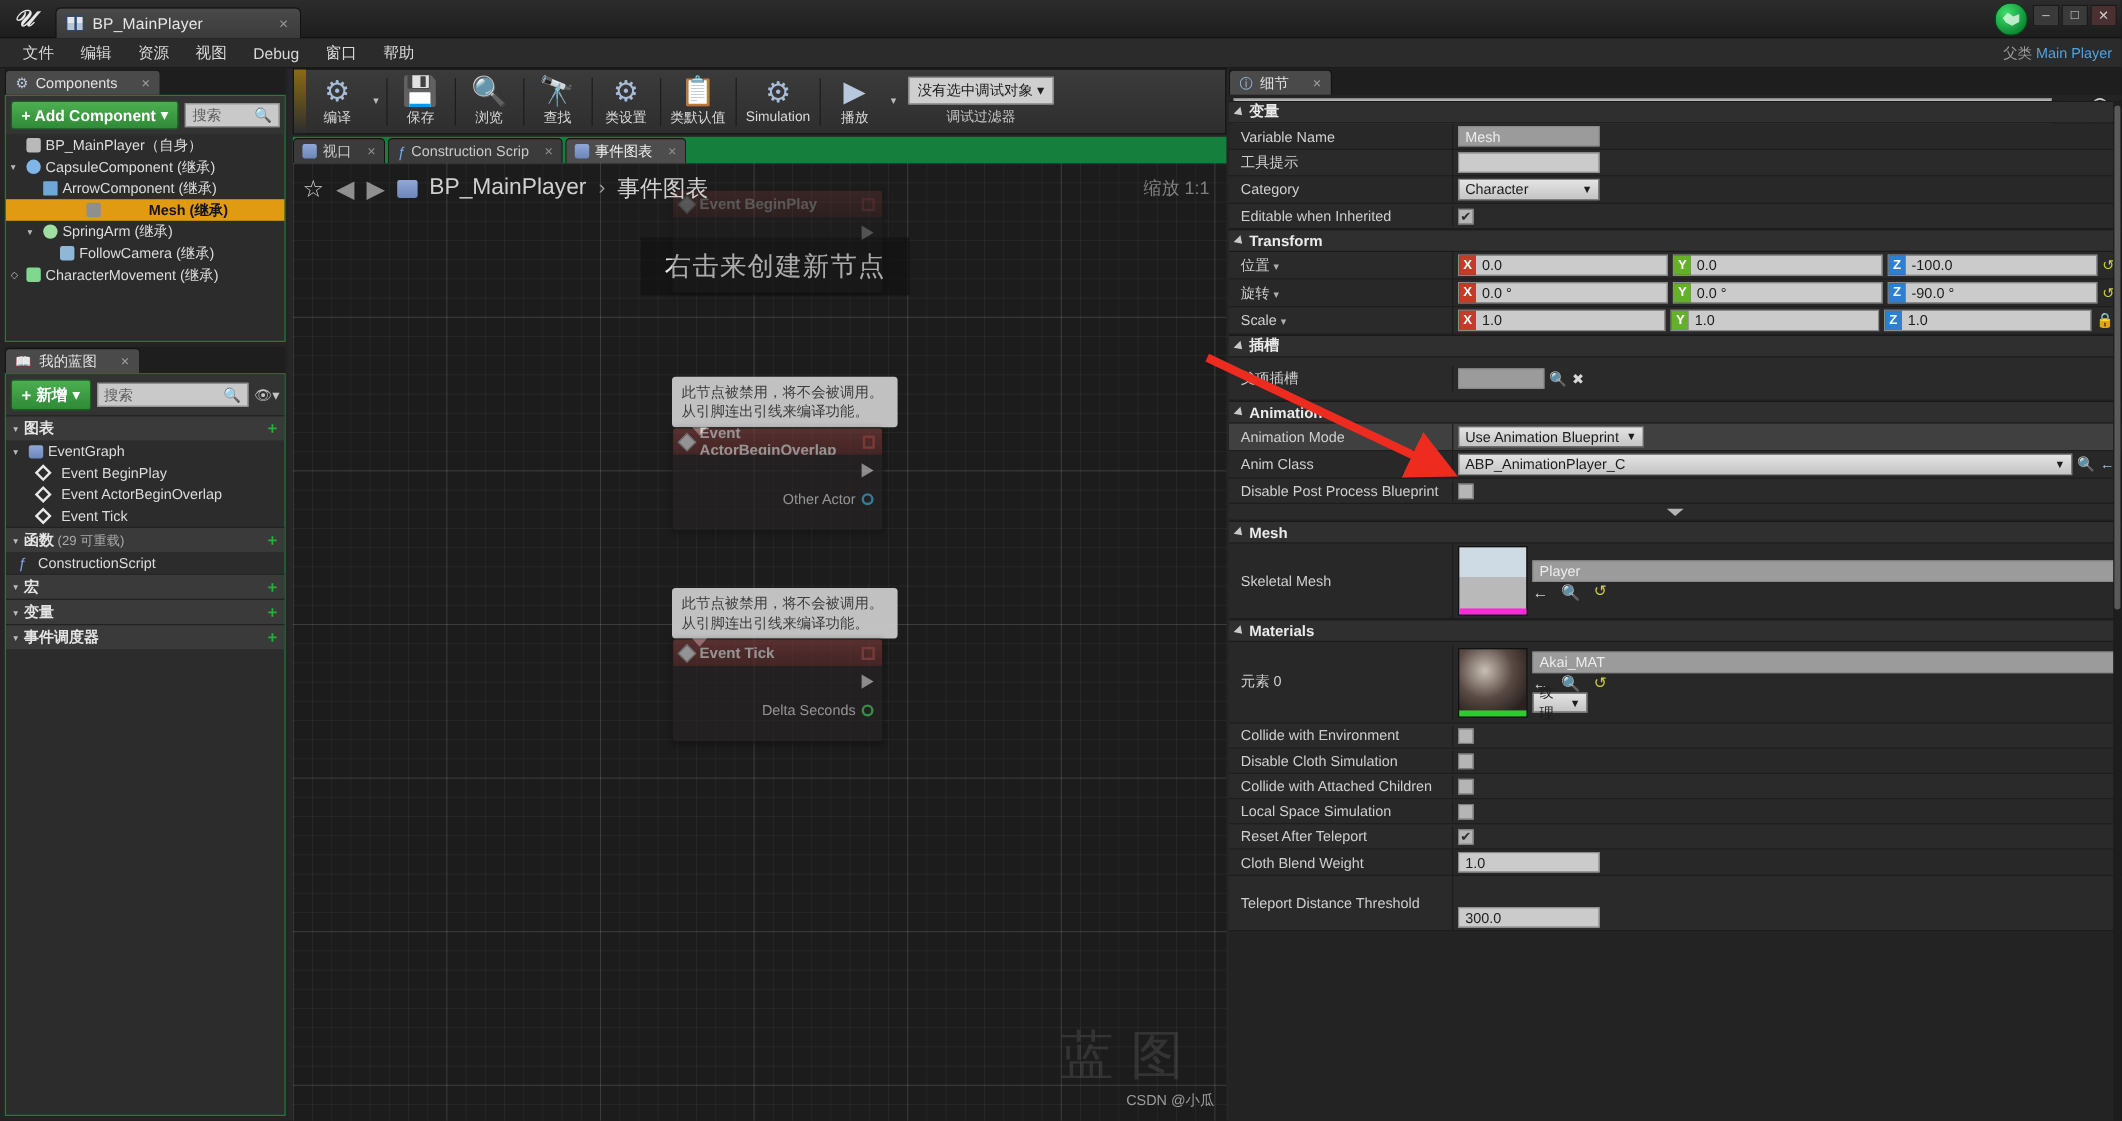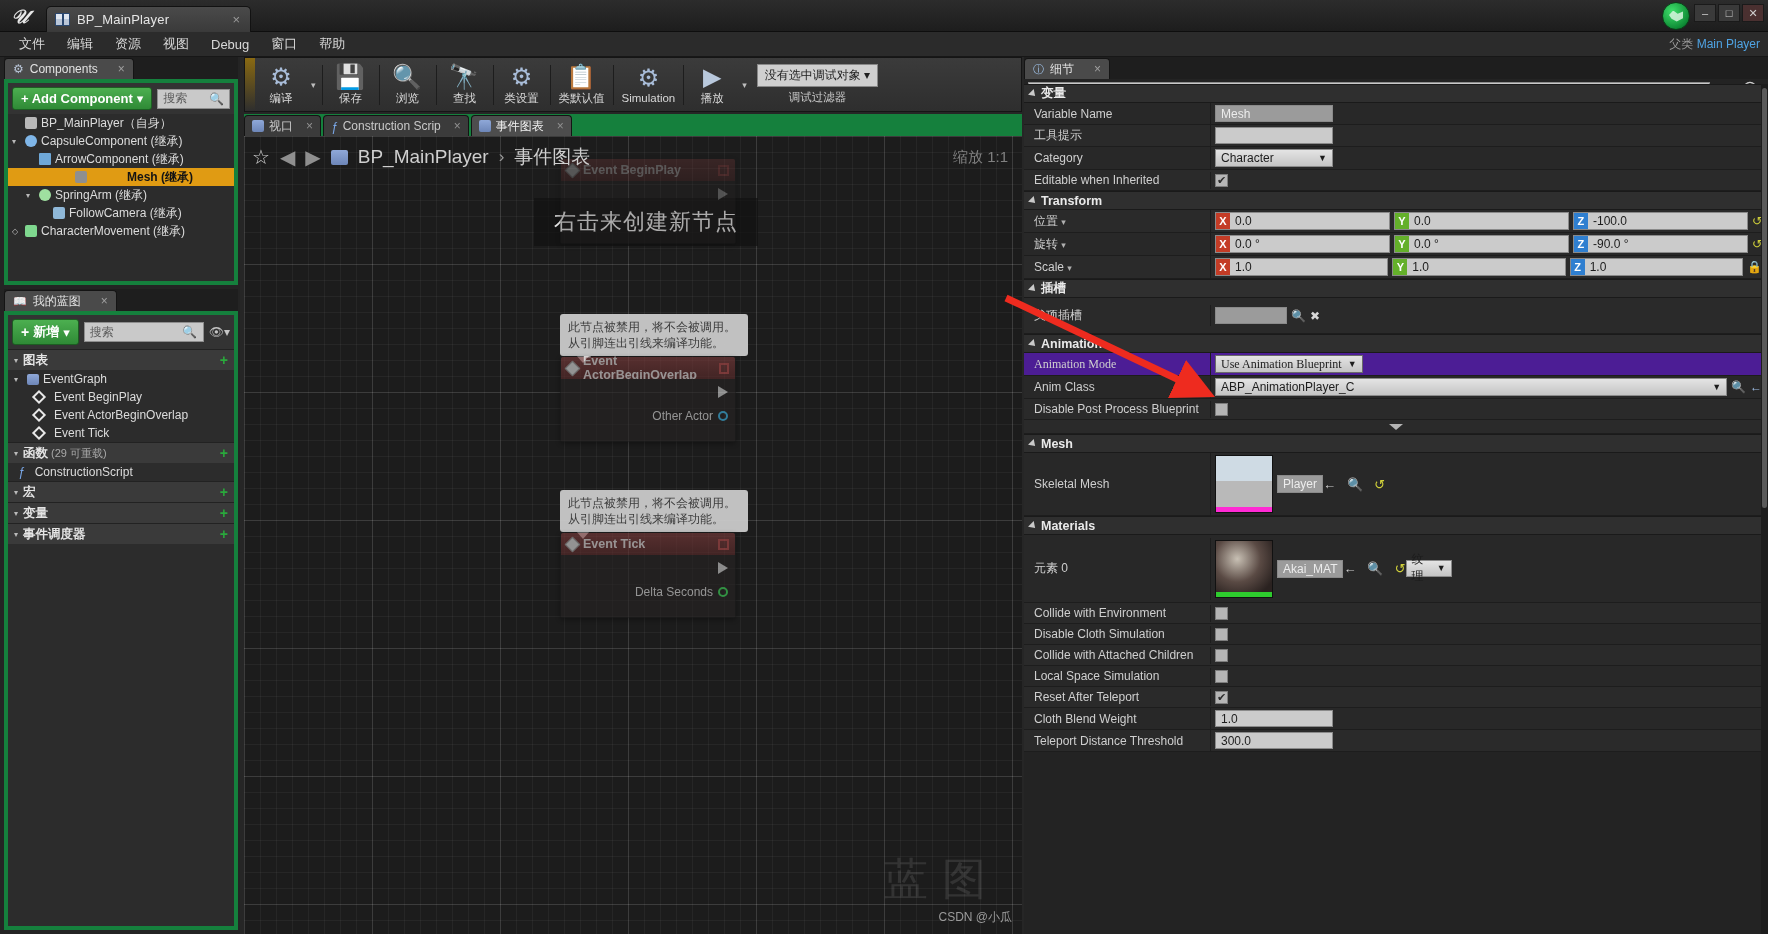--- a/index.html
+++ b/index.html
@@ -40,21 +40,21 @@
   .parent-class b { color:#4fa3e3; font-weight:normal; }
 
   
   .panel-tabbar { height:22px; background:#1e1e1e; display:flex; align-items:flex-end; }
   .ptab { height:21px; background:#4a4a4a; border-radius:4px 4px 0 0; display:flex; align-items:center;
     padding:0 8px; gap:6px; font-size:12px; color:#e2e2e2; border:1px solid #141414; border-bottom:none; }
   .ptab .x { color:#a0a0a0; margin-left:14px; font-size:12px; }
 
   .left-col { position:absolute; left:0; top:57px; width:240px; bottom:0; background:#242424; }
   .comp-panel { position:absolute; left:4px; top:0; right:2px; height:228px; }
-  .panel-body { background:#2c2c2c; border:4px solid #15803d; }
+  .panel-body { background:#2c2c2c; border:1px solid #15803d; }
   .comp-toolrow { display:flex; align-items:center; gap:5px; padding:4px; background:#333; }
   .btn-green { background:linear-gradient(#4caf50,#2f8a36); border:1px solid #1c5e22; color:#fff;
     font-weight:bold; font-size:13px; padding:3px 8px; border-radius:3px; display:flex; align-items:center; gap:4px; white-space:nowrap; }
   .search-box { flex:1; display:flex; align-items:center; background:#c9c9c9; border:1px solid #8e8e8e;
     height:20px; padding:0 5px; color:#5e5e5e; font-size:12px; }
   .search-box .mag { margin-left:auto; color:#3a3a3a; font-size:12px; }
   .tree { padding:0; }
   .trow { height:18px; display:flex; align-items:center; font-size:12px; color:#dcdcdc; padding-left:4px; gap:4px; white-space:nowrap; }
   .trow.sel { background:#e09b13; color:#141414; font-weight:bold;gap:40px; }
   .trow .ico { width:13px; height:13px; flex:0 0 auto; display:inline-block; }
@@ -154,21 +154,21 @@
   .vec { display:flex; gap:4px; flex:1; }
   .vec .ax { display:flex; flex:1; height:18px; border:1px solid #8a8a8a; }
   .vec .ax .k { width:14px; display:flex; align-items:center; justify-content:center;
     color:#fff; font-size:11px; font-weight:bold; }
   .vec .ax .v { flex:1; background:#cbcbcb; color:#1c1c1c; font-size:12px; display:flex;
     align-items:center; padding:0 5px; position:relative; }
   .k.x { background:#c43c26; } .k.y { background:#64b02a; } .k.z { background:#2f7fd0; }
   .reset-ic { color:#cfcf3a; font-size:12px; }
   .thumb { width:58px; height:58px; border:1px solid #111; flex:0 0 auto; position:relative; }
   .thumb .bar { position:absolute; left:0; bottom:0; width:100%; height:5px; }
-  .mini { display:flex; flex-direction:row; gap:0; flex:1; }
+  .mini { display:flex; flex-direction:column; gap:0; flex:1; }
   .mrow { display:flex; align-items:center; gap:11px; color:#d0d0d0; font-size:13px; }
   .expander { height:14px; background:#2a2a2a; display:flex; align-items:center; justify-content:center;
     border-bottom:1px solid #1d1d1d; }
   .expander .t { width:0;height:0;border-top:6px solid #b5b5b5;border-left:7px solid transparent;border-right:7px solid transparent; }
 
   .arrow-anno { position:absolute; left:1000px; top:292px; width:215px; height:108px; pointer-events:none; z-index:30; }
   .vsb { position:absolute; right:0; top:27px; width:7px; bottom:0; background:#1d1d1d; }
   .vsb .th { position:absolute; top:4px; left:1px; width:5px; height:420px; background:#5a5a5a; border-radius:3px; }
 </style>
 </head>
@@ -590,21 +590,21 @@
           <div class="pval">
             <div class="tf gray" style="width: 72px;"></div>
             <span style="color: rgb(207, 207, 207);">🔍</span>
             <span style="color: rgb(216, 216, 216);">✖</span>
           </div>
         </div>
         <div class="cat">
           <span class="tri"></span>
           <span>Animation</span>
         </div>
-        <div class="prow" style="background: #4c1d95; font-family: Liberation Serif, serif;">
+        <div class="prow" style="background: #404040;">
           <div class="plab">Animation Mode</div>
           <div class="pval">
             <div class="ddown" style="border: 1px solid rgb(106, 106, 106);">
               <span>Use Animation Blueprint</span>
               <span class="ar">▼</span>
             </div>
           </div>
         </div>
         <div class="prow">
           <div class="plab">Anim Class</div>
@@ -702,21 +702,21 @@
         </div>
         <div class="prow">
           <div class="plab">Cloth Blend Weight</div>
           <div class="pval">
             <div class="tf" style="width: 118px;">1.0</div>
           </div>
         </div>
         <div class="prow">
           <div class="plab">Teleport Distance Threshold</div>
           <div class="pval">
-            <div class="tf" style="width: 118px;">300.0</div>
+            <div class="tf" style="width: 118px; margin-top: 24px;">300.0</div>
           </div>
         </div>
       </div>
     <div class="vsb">
         <div class="th"></div>
       </div>
   </div>
 
   <svg class="arrow-anno" viewBox="0 0 215 108">
     <defs>

